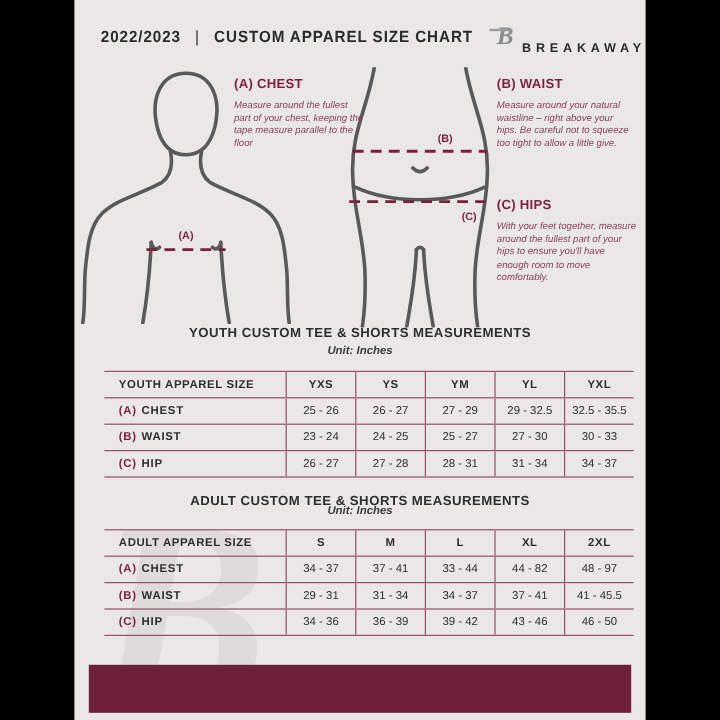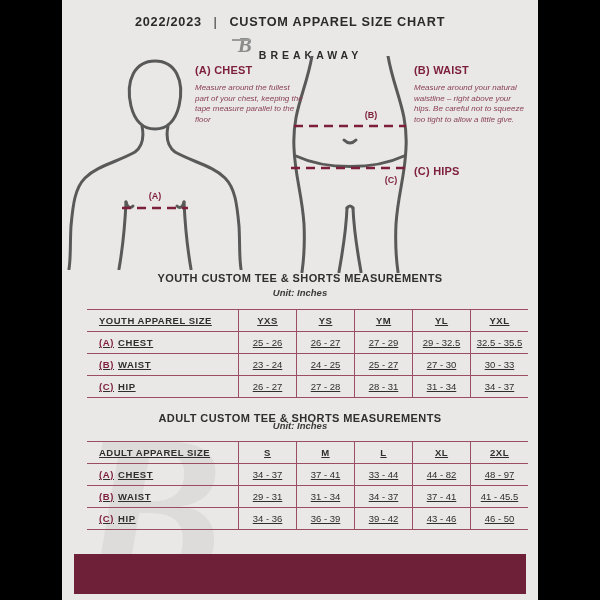--- a/index.html
+++ b/index.html
@@ -7,21 +7,21 @@
     width:600px;height:600px;background:#000;position:relative;overflow:hidden;
     font-family:"Liberation Sans", sans-serif;
   }
   .doc{
     position:absolute;left:62px;top:0;width:476px;height:600px;
     background:#e9e8e6;overflow:hidden;
   }
   
   .hdr{position:absolute;left:0;top:14px;width:100%;height:32px;
     display:flex;align-items:center;justify-content:space-between;
-    padding:0 22px;box-sizing:border-box;flex-direction:column;}
+    padding:0 22px;box-sizing:border-box;}
   .hdr-title{font-weight:bold;font-size:13.5px;letter-spacing:.8px;color:#2b2b2b;
     transform:scaleX(.94);transform-origin:left center;white-space:nowrap;}
   .hdr-title .sep{margin:0 8px;font-weight:normal;color:#2b2b2b;}
   .brand{display:flex;align-items:center;gap:7px;}
   .logo-b{font-family:"Liberation Serif", serif;font-style:italic;font-weight:bold;
     font-size:21px;color:#8b8b8b;position:relative;line-height:1;}
   .logo-bar{position:absolute;left:-6px;top:4px;width:18px;height:2px;background:#9a9a9a;}
   .brand-name{font-weight:bold;font-size:10.5px;letter-spacing:4px;color:#2b2b2b;margin-top:20px;}
   
   .mblock{position:absolute;width:118px;}
@@ -38,21 +38,21 @@
   .tsec-title{position:absolute;left:0;width:100%;text-align:center;
     font-size:11px;font-weight:bold;color:#2f2f2f;letter-spacing:.4px;}
   .tsec-unit{position:absolute;left:0;width:100%;text-align:center;
     font-size:9.5px;font-style:italic;font-weight:bold;color:#3a3a3a;}
   .youth-title{top:272px;} .youth-unit{top:287px;}
   .adult-title{top:412px;} .adult-unit{top:420px;}
   table.size{position:absolute;left:25px;border-collapse:collapse;table-layout:fixed;
     width:424px;z-index:2;}
   .youth-tab{top:309px;} .adult-tab{top:441px;}
   table.size td{height:21px;border-top:1px solid #9b4e62;border-bottom:1px solid #9b4e62;
-    font-size:9.5px;color:#2e2e2e;text-align:center;vertical-align:middle;padding:0;text-decoration:underline;}
+    font-size:9.5px;color:#2e2e2e;text-align:center;vertical-align:middle;padding:0;}
   table.size td.lbl{width:139px;text-align:left;padding-left:12px;letter-spacing:.6px;}
   table.size td.v{width:57px;border-left:1px solid #9b4e62;}
   table.size tr.hrow td{font-weight:bold;letter-spacing:.5px;}
   .pfx{color:#7d1f3a;font-weight:bold;margin-right:4px;}
   .rowlbl{color:#2e2e2e;font-weight:bold;letter-spacing:.6px;}
   
   .watermark{position:absolute;left:18px;top:402px;font-family:"Liberation Serif", serif;
     font-style:italic;font-weight:bold;font-size:215px;line-height:1;color:#dedcda;
     z-index:1;user-select:none;}
   .footer-bar{position:absolute;left:12px;top:554px;width:452px;height:40px;
@@ -112,20 +112,21 @@
   <div class="mblock blk-chest">
     <h3>(A) CHEST</h3>
     <p>Measure around the fullest part of your chest, keeping the tape measure parallel to the floor</p>
   </div>
   <div class="mblock blk-waist">
     <h3>(B) WAIST</h3>
     <p>Measure around your natural waistline – right above your hips. Be careful not to squeeze too tight to allow a little give.</p>
   </div>
   <div class="mblock blk-hips">
     <h3>(C) HIPS</h3>
+    <p>With your feet together, measure around the fullest part of your hips to ensure you'll have enough room to move comfortably.</p>
   </div>
 
   <div class="tsec-title youth-title">YOUTH CUSTOM TEE &amp; SHORTS MEASUREMENTS</div>
   <div class="tsec-unit youth-unit">Unit: Inches</div>
   <table class="size youth-tab">
     <tbody>
       <tr class="hrow">
         <td class="lbl">YOUTH APPAREL SIZE</td>
         <td class="v">YXS</td>
         <td class="v">YS</td>

